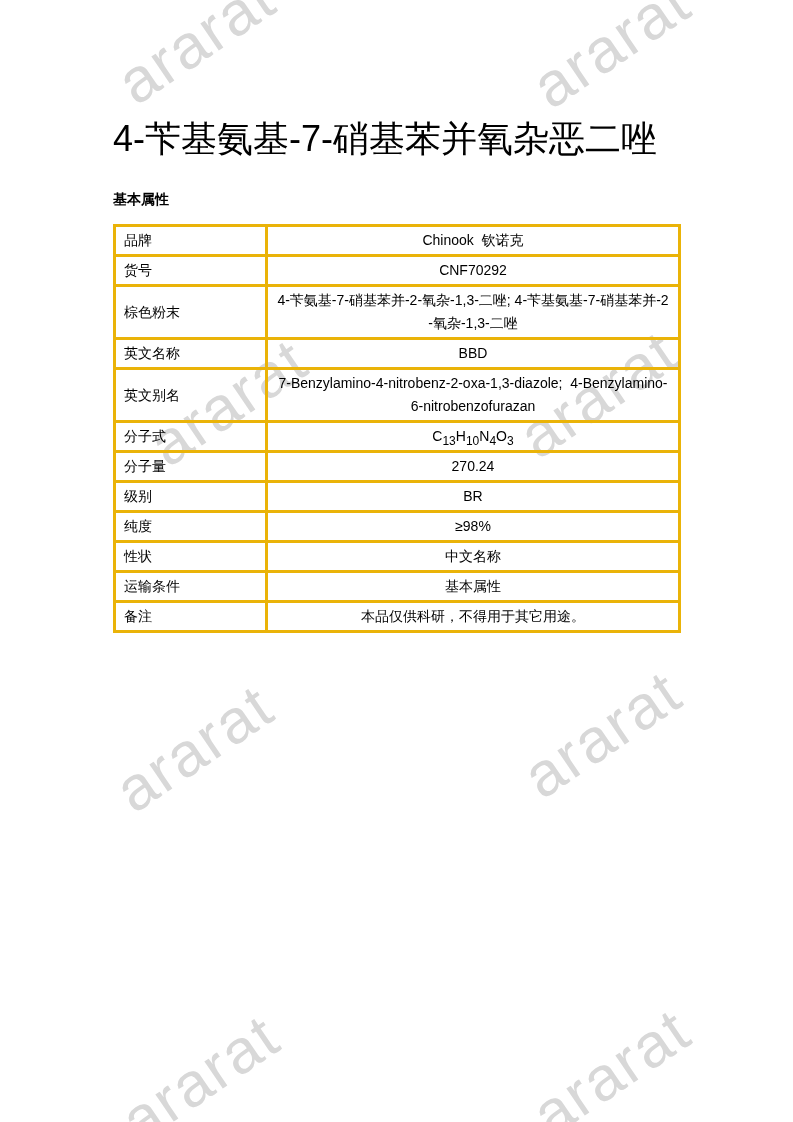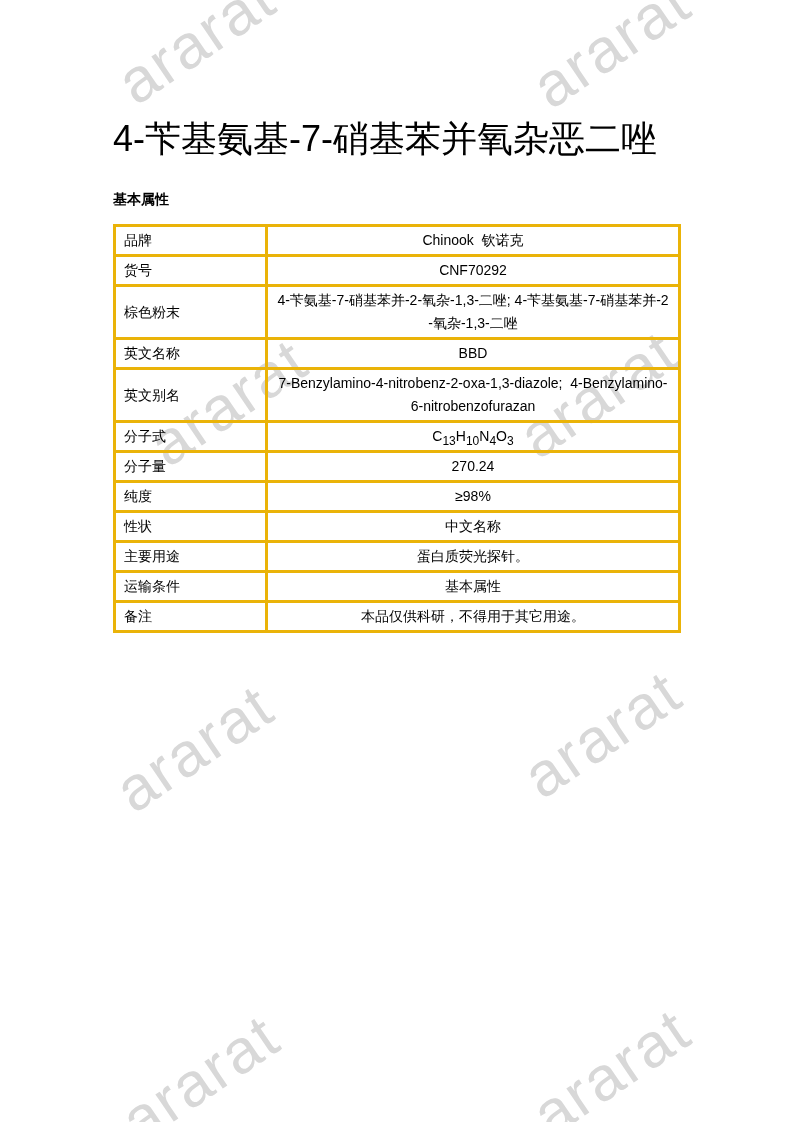--- a/index.html
+++ b/index.html
@@ -136,30 +136,30 @@
           </tr>
           <tr>
             <td class="label-cell">分子式</td>
             <td class="value-cell"><span>C</span><sub>13</sub><span>H</span><sub>10</sub><span>N</span><sub>4</sub><span>O</span><sub>3</sub></td>
           </tr>
           <tr>
             <td class="label-cell">分子量</td>
             <td class="value-cell">270.24</td>
           </tr>
           <tr>
+            <td class="label-cell">级别</td>
+            <td class="value-cell">BR</td>
+          </tr>
+          <tr>
             <td class="label-cell">纯度</td>
             <td class="value-cell">≥98%</td>
           </tr>
           <tr>
             <td class="label-cell">性状</td>
             <td class="value-cell">中文名称</td>
-          </tr>
-          <tr>
-            <td class="label-cell">主要用途</td>
-            <td class="value-cell">蛋白质荧光探针。</td>
           </tr>
           <tr>
             <td class="label-cell">运输条件</td>
             <td class="value-cell">基本属性</td>
           </tr>
           <tr>
             <td class="label-cell">备注</td>
             <td class="value-cell">本品仅供科研，不得用于其它用途。</td>
           </tr>
         </tbody>

